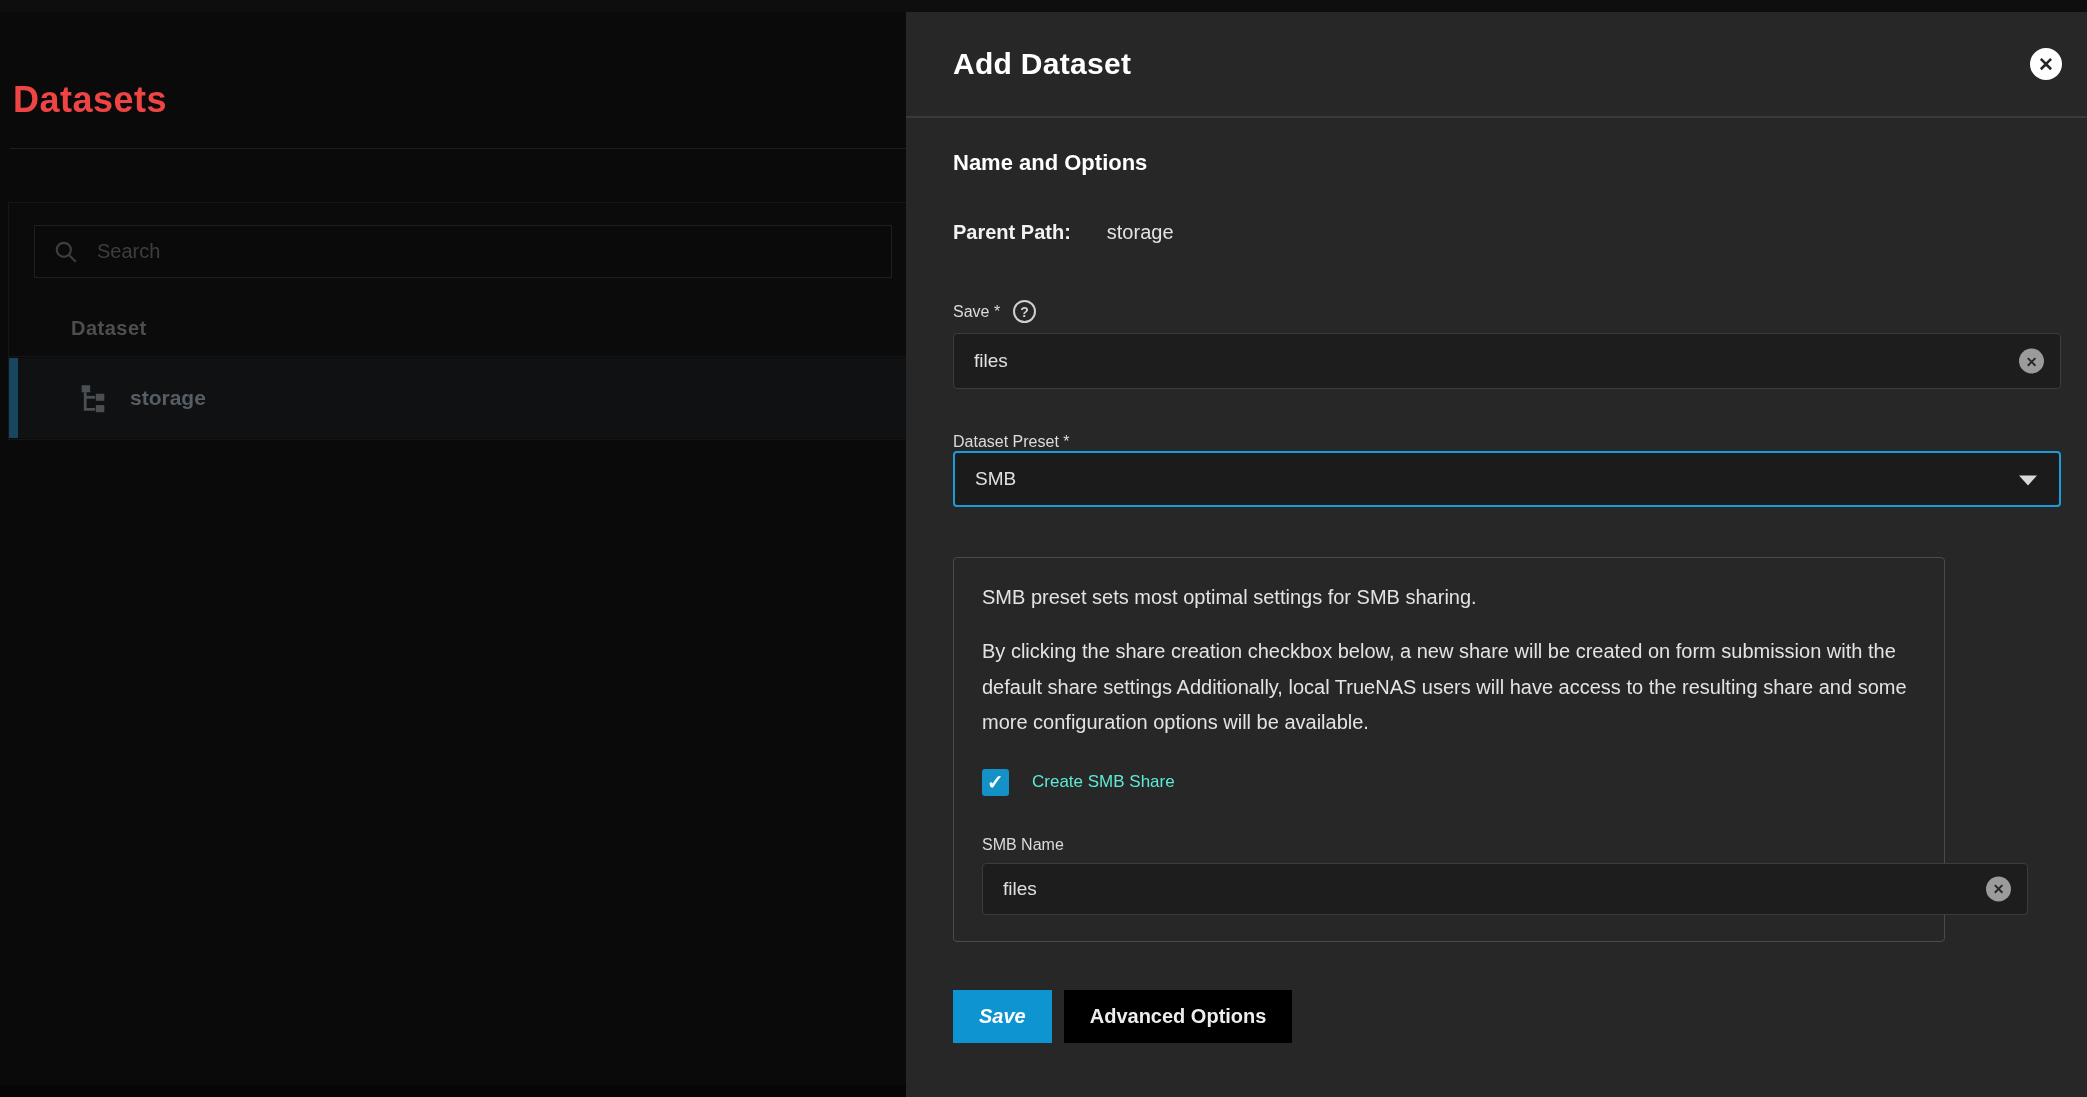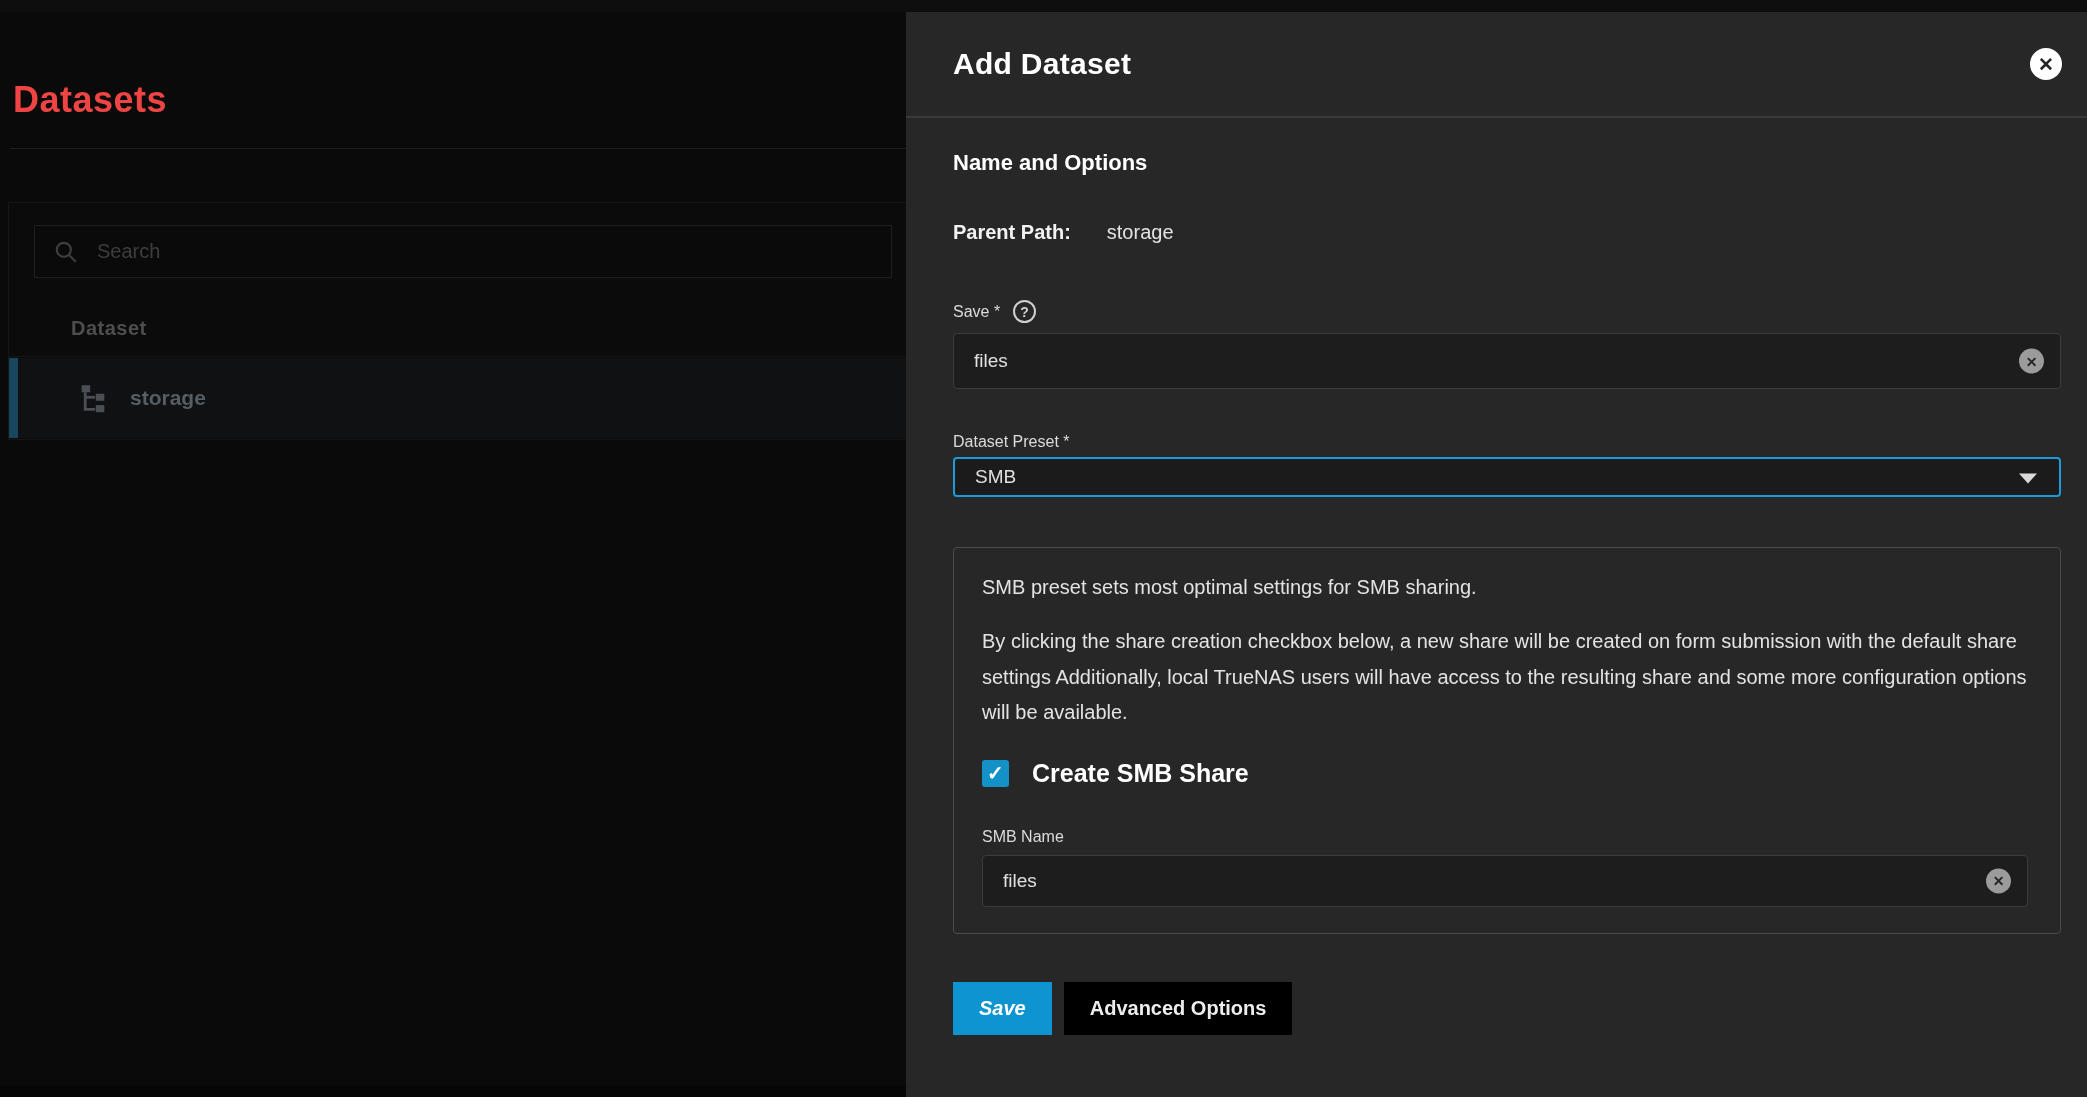--- a/index.html
+++ b/index.html
@@ -40,33 +40,33 @@
              align-items:center;justify-content:center;font-size:14px;font-weight:bold;box-sizing:border-box;cursor:pointer;}
   .mt-name{margin-top:56px;}
   .text-input{position:relative;margin-top:10px;width:1108px;height:56px;background:#1d1d1d;border:1px solid #3c3c3c;
               border-radius:4px;box-sizing:border-box;}
   .text-input input{width:100%;height:100%;background:transparent;border:none;outline:none;color:#e0e0e0;
                     font-size:19px;padding:0 60px 0 20px;box-sizing:border-box;font-family:"Liberation Sans",sans-serif;}
   .clear-btn{position:absolute;right:16px;top:50%;transform:translateY(-50%);width:25px;height:25px;border-radius:50%;
              background:#9b9b9b;color:#262626;display:flex;align-items:center;justify-content:center;
              font-size:14px;font-weight:bold;cursor:pointer;}
   .mt-preset{margin-top:44px;}
-  .select{position:relative;margin-top:6px;width:1108px;height:40px;background:#1b1b1b;border:2px solid #1b9bd8;
+  .select{position:relative;margin-top:0;width:1108px;height:56px;background:#1b1b1b;border:2px solid #1b9bd8;
           border-radius:4px;display:flex;align-items:center;padding-left:20px;box-sizing:border-box;
           font-size:19px;color:#e0e0e0;cursor:pointer;}
   .caret{position:absolute;right:22px;top:50%;transform:translateY(-35%);width:0;height:0;
          border-left:9px solid transparent;border-right:9px solid transparent;border-top:10px solid #d9d9d9;}
-  .info-box{margin-top:50px;width:1108px;border:1px solid #4b4b4b;border-radius:4px;box-sizing:border-box;
+  .info-box{margin-top:50px;width:992px;border:1px solid #4b4b4b;border-radius:4px;box-sizing:border-box;
             padding:26px 30px 26px 28px;}
   .info-p1{font-size:20px;color:#e3e3e3;line-height:1.35;}
   .info-p2{margin-top:23px;font-size:20px;color:#e3e3e3;line-height:1.78;max-width:1046px;}
   .check-row{margin-top:28px;display:flex;align-items:center;gap:23px;cursor:pointer;}
   .checkbox{width:27px;height:27px;background:#1492c8;border-radius:3px;display:flex;align-items:center;
             justify-content:center;color:#ffffff;font-size:20px;font-weight:bold;}
-  .check-label{font-size:25px;color:#ffffff;font-weight:bold;}
+  .check-label{font-size:17px;color:#5eead4;}
   .mt-smb{margin-top:40px;}
   .smb-input{position:relative;margin-top:9px;width:1046px;height:52px;background:#1d1d1d;border:1px solid #3c3c3c;
              border-radius:4px;box-sizing:border-box;}
   .smb-input input{width:100%;height:100%;background:transparent;border:none;outline:none;color:#e0e0e0;
                    font-size:19px;padding:0 56px 0 20px;box-sizing:border-box;font-family:"Liberation Sans",sans-serif;}
   .btn-row{margin-top:48px;display:flex;gap:12px;}
   .btn{height:53px;display:flex;align-items:center;justify-content:center;font-size:20px;font-weight:bold;
        cursor:pointer;border:none;padding:0 26px;font-family:"Liberation Sans",sans-serif;}
   .btn-save{background:#0d94d1;color:#ffffff;font-style:italic;}
   .btn-adv{background:#000000;color:#ededed;}

